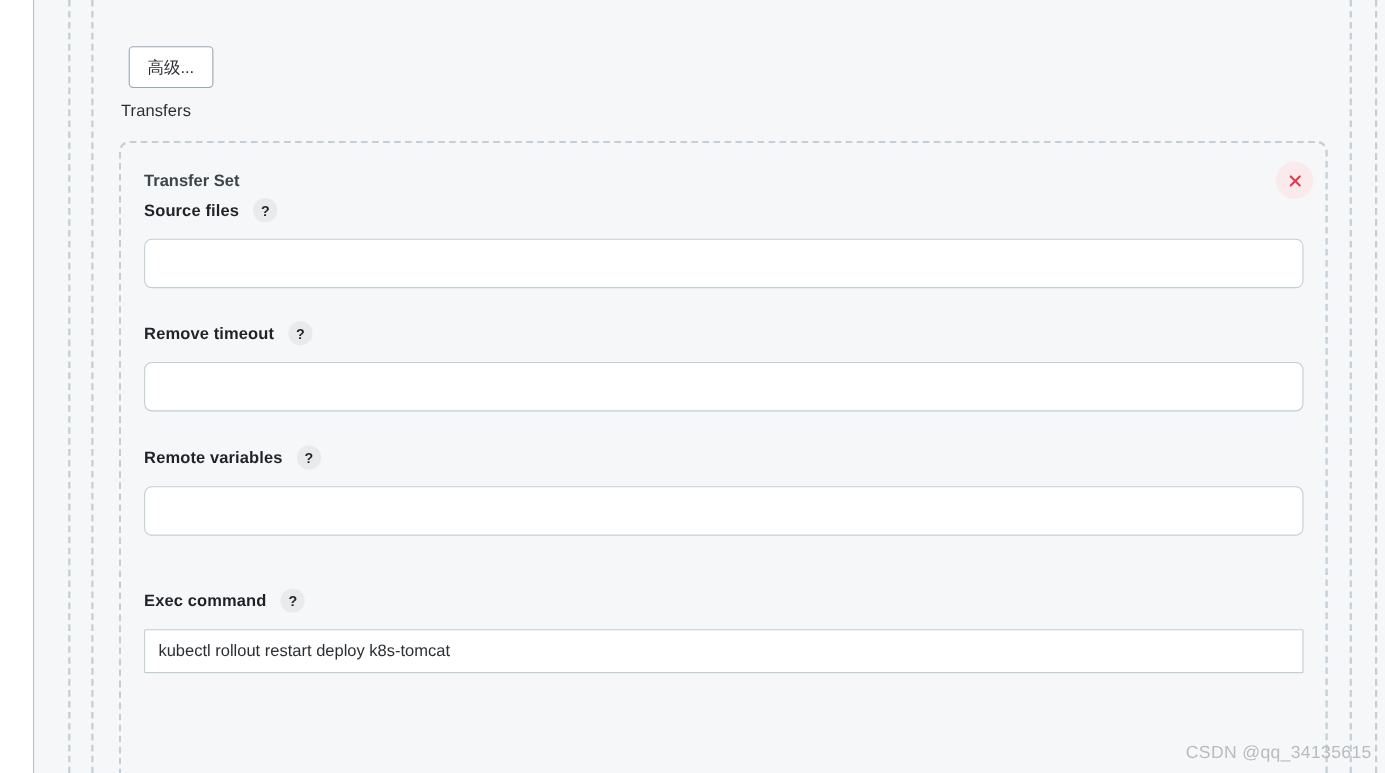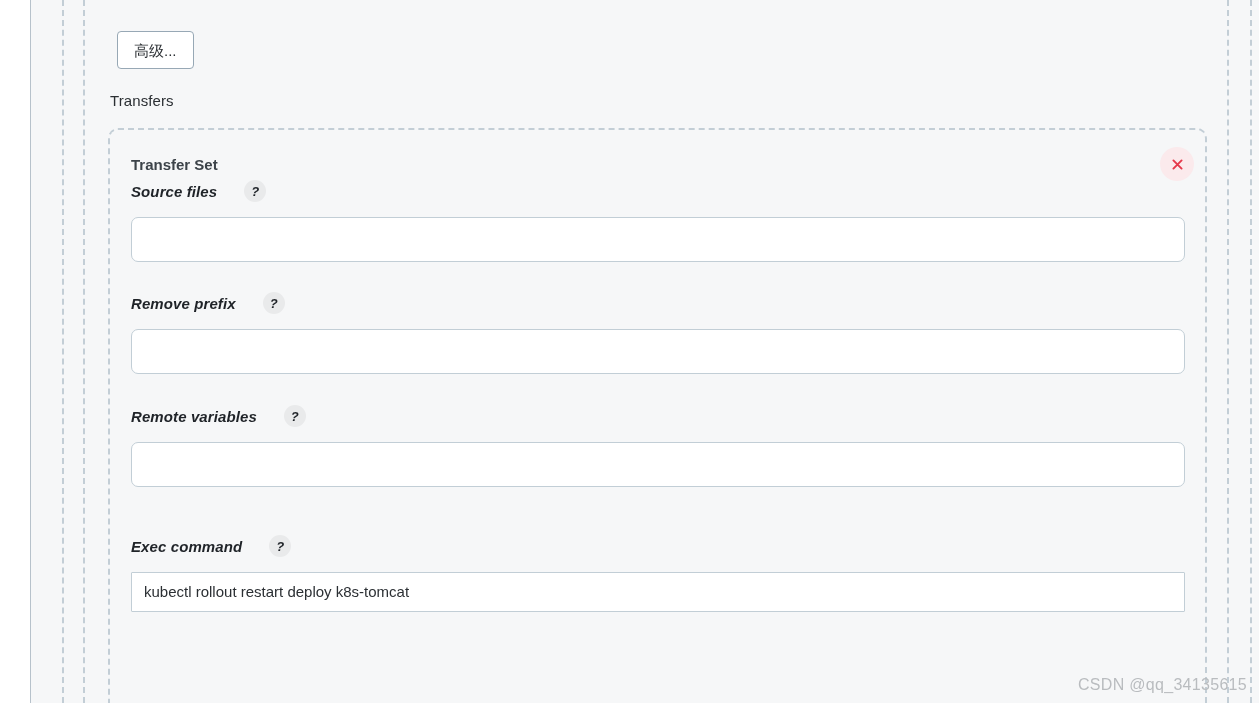--- a/index.html
+++ b/index.html
@@ -46,21 +46,21 @@
     left: 108px;
     top: 0;
     width: 1101px;
     height: 703px;
   }
 
   
   .adv-button-wrap {
     position: absolute;
     left: 9px;
-    top: 31px;
+    top: 42px;
   }
   .adv-button {
     display: inline-flex;
     align-items: center;
     justify-content: center;
     min-width: 62px;
     height: 38px;
     padding: 0 16px;
     background: #ffffff;
     border: 1px solid #97a8b5;
@@ -127,24 +127,23 @@
   }
   .remove-btn svg { display: block; }
 
   
   .field {
     margin-top: 14px;
   }
   .field-label-row {
     display: flex;
     align-items: center;
-    gap: 27px;
+    gap: 13px;
     height: 22px;
     margin-bottom: 15px;
-    font-style: italic;
   }
   .field-label {
     font-size: 15px;
     font-weight: 700;
     color: #1f2328;
     letter-spacing: 0.1px;
   }
   .help-badge {
     width: 22px;
     height: 22px;
@@ -267,21 +266,21 @@
         <div class="field" style="margin-top:6px;">
           <div class="field-label-row">
             <span class="field-label">Source files</span>
             <span class="help-badge">?</span>
           </div>
           <input class="text-input" type="text" value="" style="">
         </div>
 
         <div class="field" style="margin-top:30px;">
           <div class="field-label-row">
-            <span class="field-label">Remove prefix</span>
+            <span class="field-label">Remove timeout</span>
             <span class="help-badge">?</span>
           </div>
           <input class="text-input" type="text" value="" style="">
         </div>
 
         <div class="field" style="margin-top:31px;">
           <div class="field-label-row">
             <span class="field-label">Remote variables</span>
             <span class="help-badge">?</span>
           </div>

